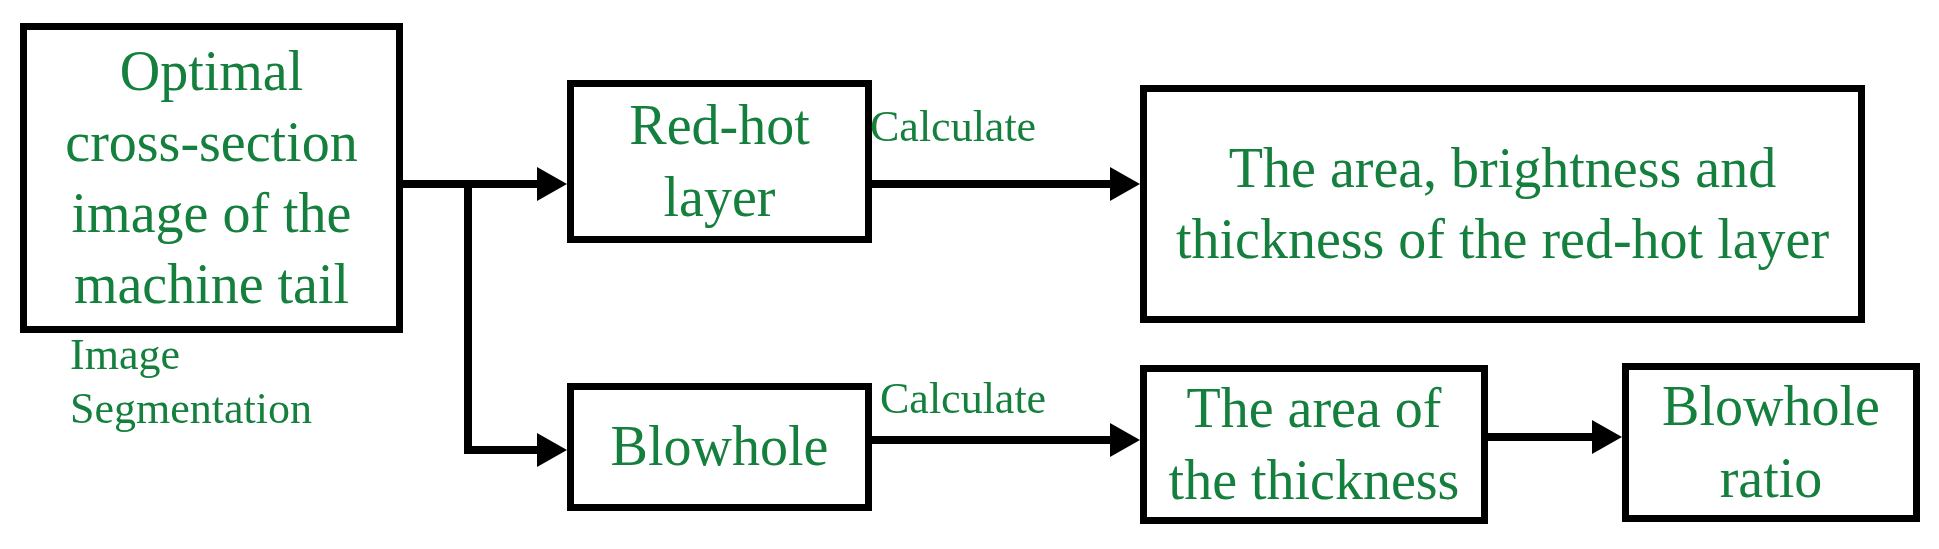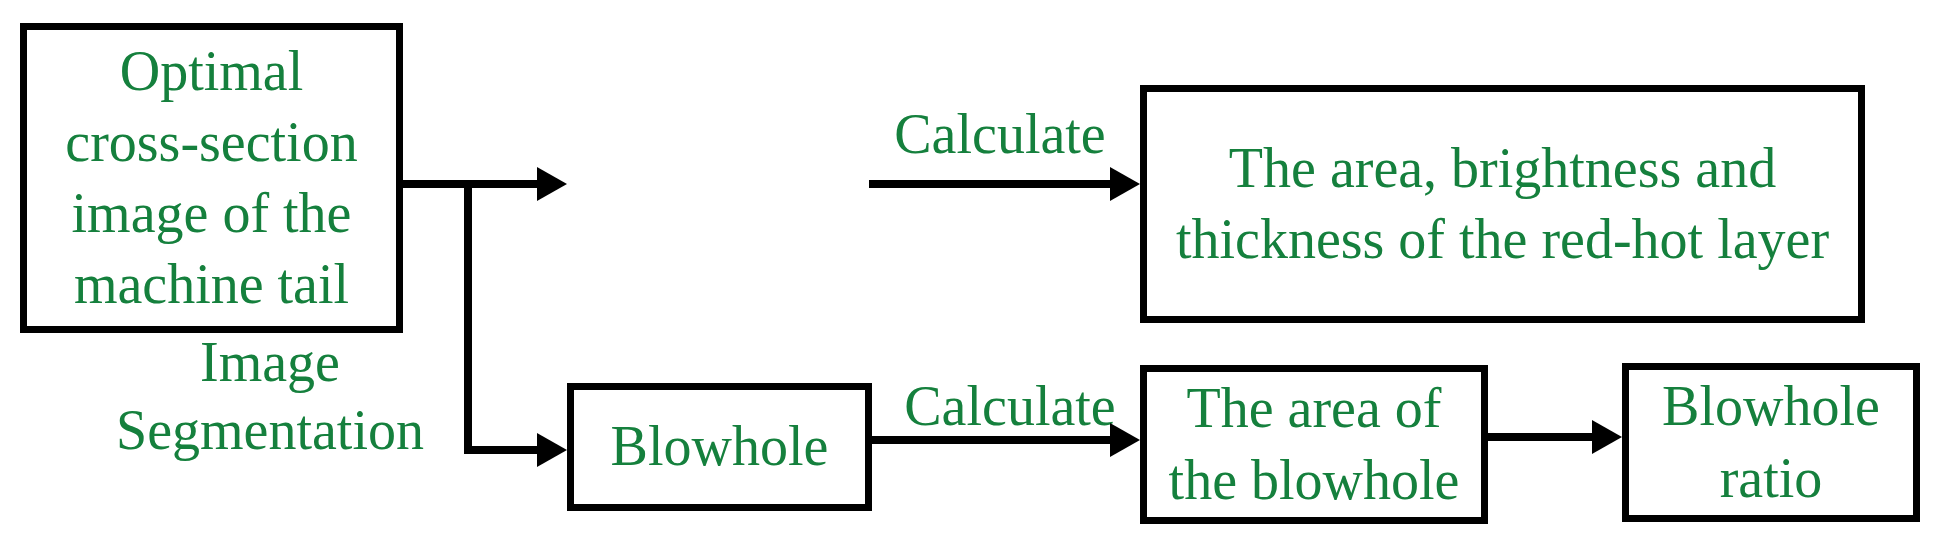--- a/index.html
+++ b/index.html
@@ -24,22 +24,22 @@
     display: flex;
     align-items: center;
     justify-content: center;
     text-align: center;
     font-size: 56px;
     line-height: 1.27;
     white-space: pre-line;
   }
   .edge-label {
     position: absolute;
-    text-align: center;
-    font-size: 56px;
+    text-align: left;
+    font-size: 44px;
     line-height: 1.22;
     white-space: pre-line;
   }
   .line {
     position: absolute;
     background: #000000;
   }
   .arrowhead {
     position: absolute;
     width: 0;
@@ -82,33 +82,37 @@
 
 <div class="canvas" style="background: rgb(255, 255, 255); color: #15803d;">
 
   <div class="box" id="box-source" style="border-color: rgb(0, 0, 0);">
     <span>Optimal
 cross-section
 image of the
 machine tail</span>
   </div>
 
+  <div class="box" id="box-redhot" style="border-color: rgb(0, 0, 0);">
+    <span>Red-hot
+layer</span>
+  </div>
 
   <div class="box" id="box-result1" style="border-color: rgb(0, 0, 0);">
     <span>The area, brightness and
 thickness of the red-hot layer</span>
   </div>
 
   <div class="box" id="box-blowhole" style="border-color: rgb(0, 0, 0);">
     <span>Blowhole</span>
   </div>
 
   <div class="box" id="box-area" style="border-color: rgb(0, 0, 0);">
     <span>The area of
-the blowhole</span>
+the thickness</span>
   </div>
 
   <div class="box" id="box-ratio" style="border-color: rgb(0, 0, 0);">
     <span>Blowhole
 ratio</span>
   </div>
 
   <div class="edge-label" id="label-segmentation">Image
 Segmentation</div>
   <div class="edge-label" id="label-calc-top">Calculate</div>

